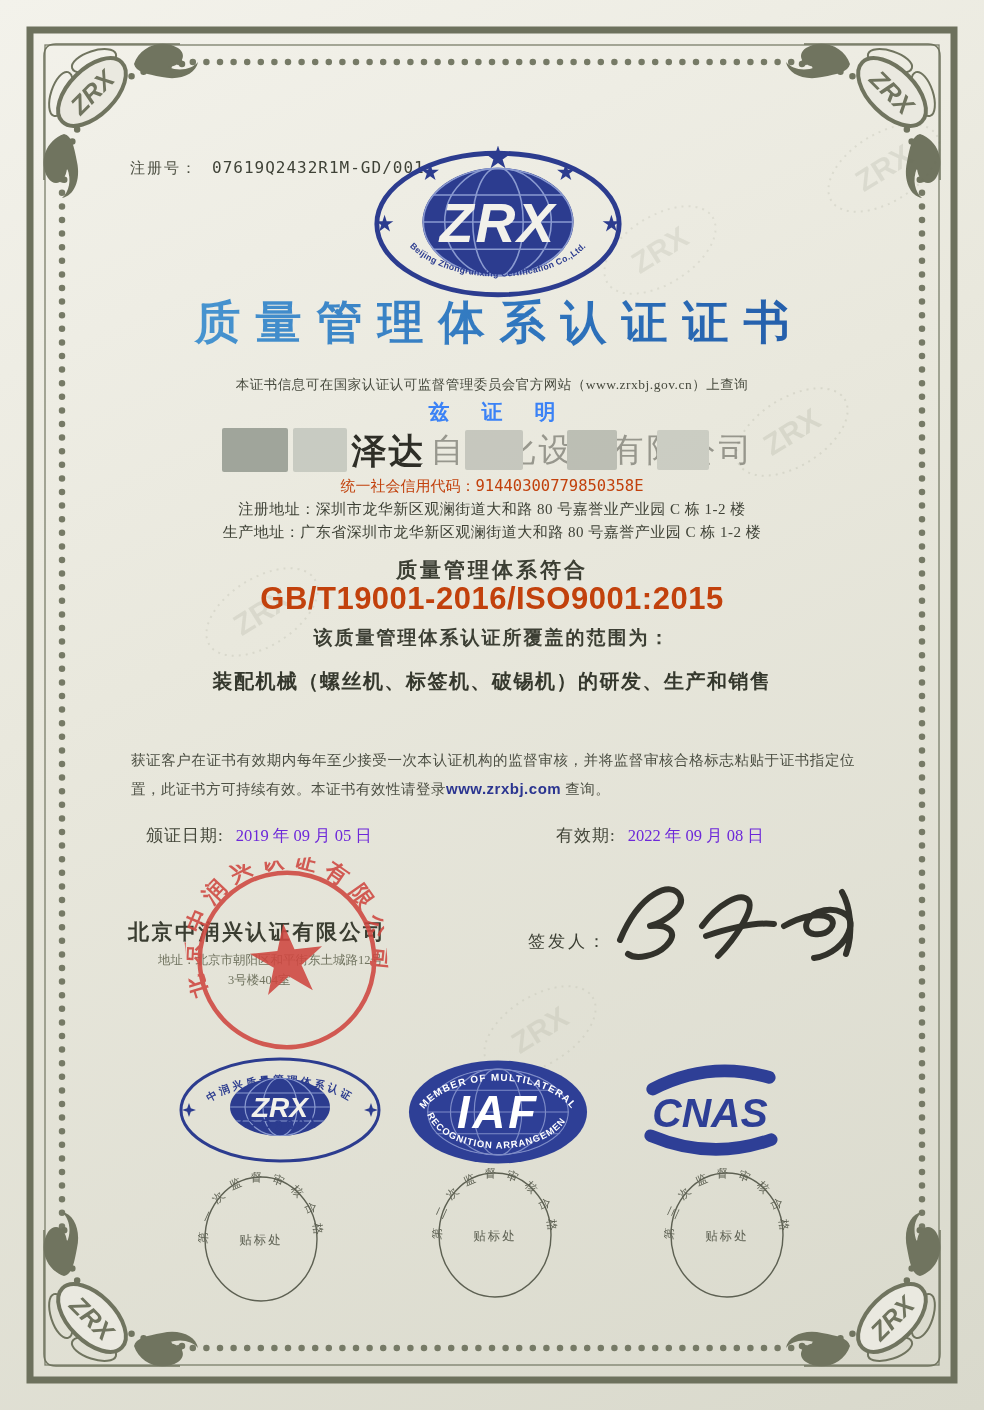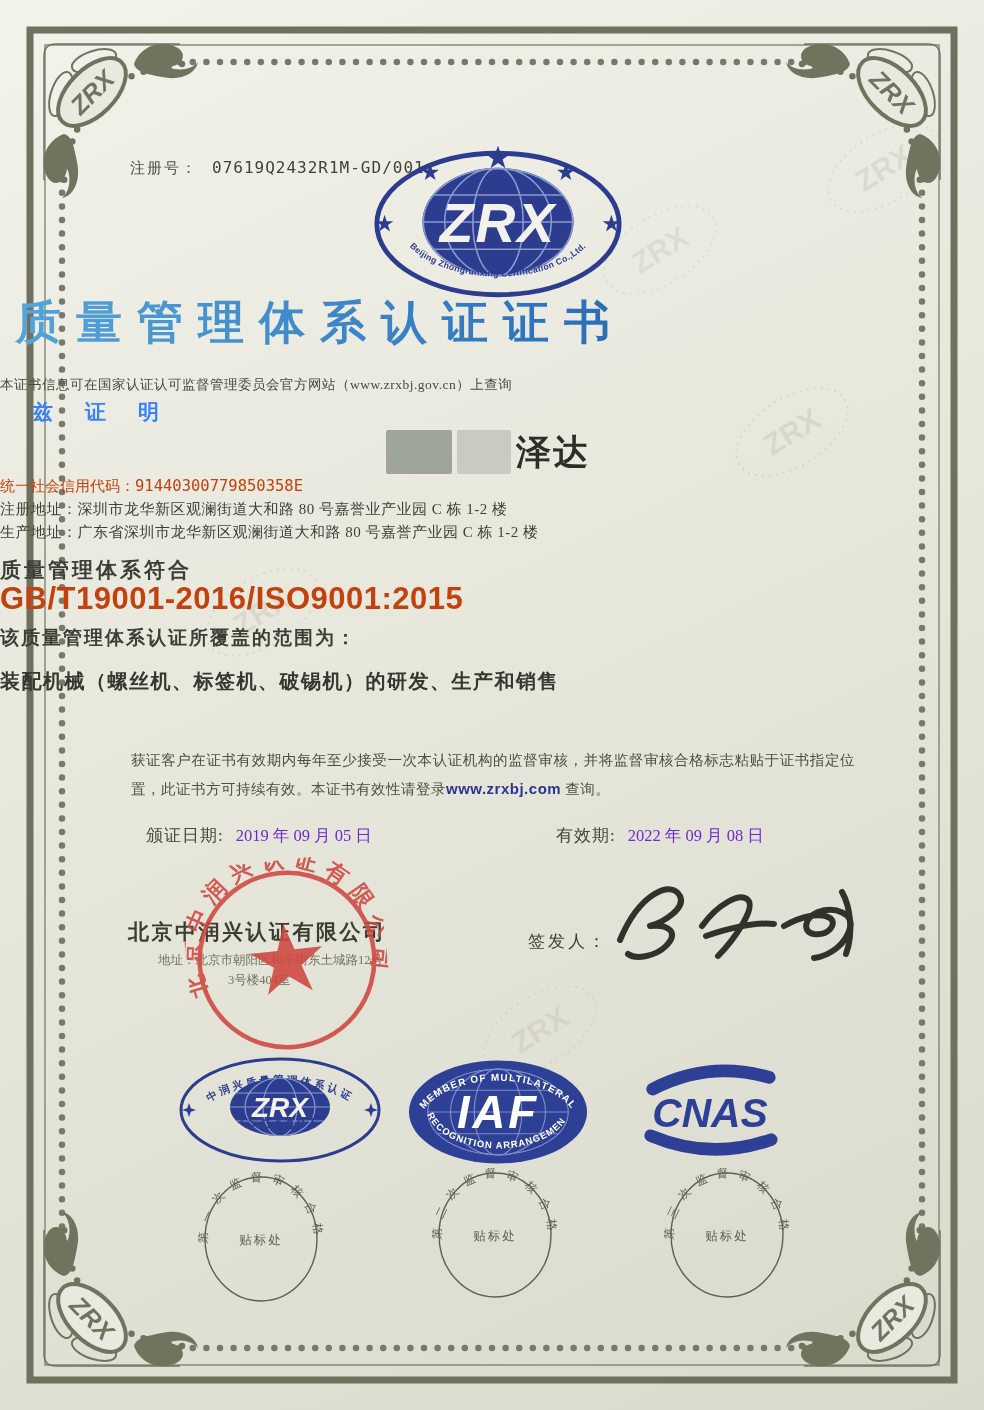--- a/index.html
+++ b/index.html
@@ -2,31 +2,31 @@
 <html><head>
 <meta charset="utf-8">
 <style>
   html,body{margin:0;padding:0}
   body{
     width:984px;height:1410px;position:relative;overflow:hidden;
     background:linear-gradient(155deg,#f3f2eb 0%,#e9e8dd 40%,#d9d9cc 100%);
     font-family:"Liberation Serif","DejaVu Serif",serif;color:#3c3f34;
   }
   .abs{position:absolute}
-  .ctr{left:0;right:0;}
+  .ctr{left:0;right:0;text-align:center}
   .border-svg{left:0;top:0;width:984px;height:1410px;pointer-events:none}
   .reg-row{top:158px;left:130px;font-size:15px;color:#4b4e40;letter-spacing:2px}
   .reg-num{font-family:"DejaVu Sans Mono","Liberation Mono",monospace;font-size:16px;color:#3f4237;letter-spacing:1px;margin-left:14px}
   .title{top:292px;font-family:"Liberation Sans","DejaVu Sans",sans-serif;font-weight:bold;
     font-size:46px;letter-spacing:15px;text-indent:15px;
     background:linear-gradient(90deg,#55a6da 0%,#2e74bd 55%,#1e4f9e 100%);
     -webkit-background-clip:text;background-clip:text;color:transparent}
   .info-line{top:376px;font-size:13.5px;color:#474a3e;letter-spacing:.5px}
   .certify{top:398px;font-size:21px;font-weight:bold;letter-spacing:32px;text-indent:32px;color:#3b82f6}
-  .company{top:428px;left:0;right:8px;display:flex;justify-content:center;align-items:center;gap:5px;height:48px}
+  .company{top:428px;left:0;right:8px;display:flex;justify-content:center;gap:5px;height:48px}
   .redact{border-radius:2px}
   .r1{width:66px;height:44px;background:#989d93;opacity:.9}
   .r2{width:54px;height:44px;background:#c2c5bc;opacity:.85}
   .cname{font-size:35px;font-weight:bold;color:#2e2e27;letter-spacing:2px}
   .cfade{position:relative;font-size:33px;color:#55554c;opacity:.55;letter-spacing:3px;white-space:nowrap}
   .cfade .ov{position:absolute;top:2px;height:40px;border-radius:2px}
   .credit{top:477px;font-size:15px;color:#c2410c}
   .credit b{font-family:"DejaVu Sans Mono","Liberation Mono",monospace;font-weight:normal;font-size:15.5px}
   .addr1{top:500px}
   .addr2{top:523px}
@@ -168,20 +168,21 @@
 </svg>
 
 <div class="abs ctr title">质量管理体系认证证书</div>
 <div class="abs ctr info-line">本证书信息可在国家认证认可监督管理委员会官方网站（www.zrxbj.gov.cn）上查询</div>
 <div class="abs ctr certify">兹证明</div>
 
 <div class="abs company">
   <span class="redact r1"></span>
   <span class="redact r2"></span>
   <span class="cname">泽达</span>
+  <span class="cfade"><span>自动化设备有限公司</span><span class="ov" style="left:34px;width:58px;background:#a9ada4"></span><span class="ov" style="left:136px;width:50px;background:#989d93"></span><span class="ov" style="left:226px;width:52px;background:#b4b7ae"></span></span>
 </div>
 
 <div class="abs ctr credit">
   <span>统一社会信用代码：</span><b>91440300779850358E</b>
 </div>
 <div class="abs ctr addrline addr1">
   <span>注册地址：</span><span>深圳市龙华新区观澜街道大和路 80 号嘉誉业产业园 C 栋 1-2 楼</span>
 </div>
 <div class="abs ctr addrline addr2">
   <span>生产地址：</span><span>广东省深圳市龙华新区观澜街道大和路 80 号嘉誉产业园 C 栋 1-2 楼</span>

